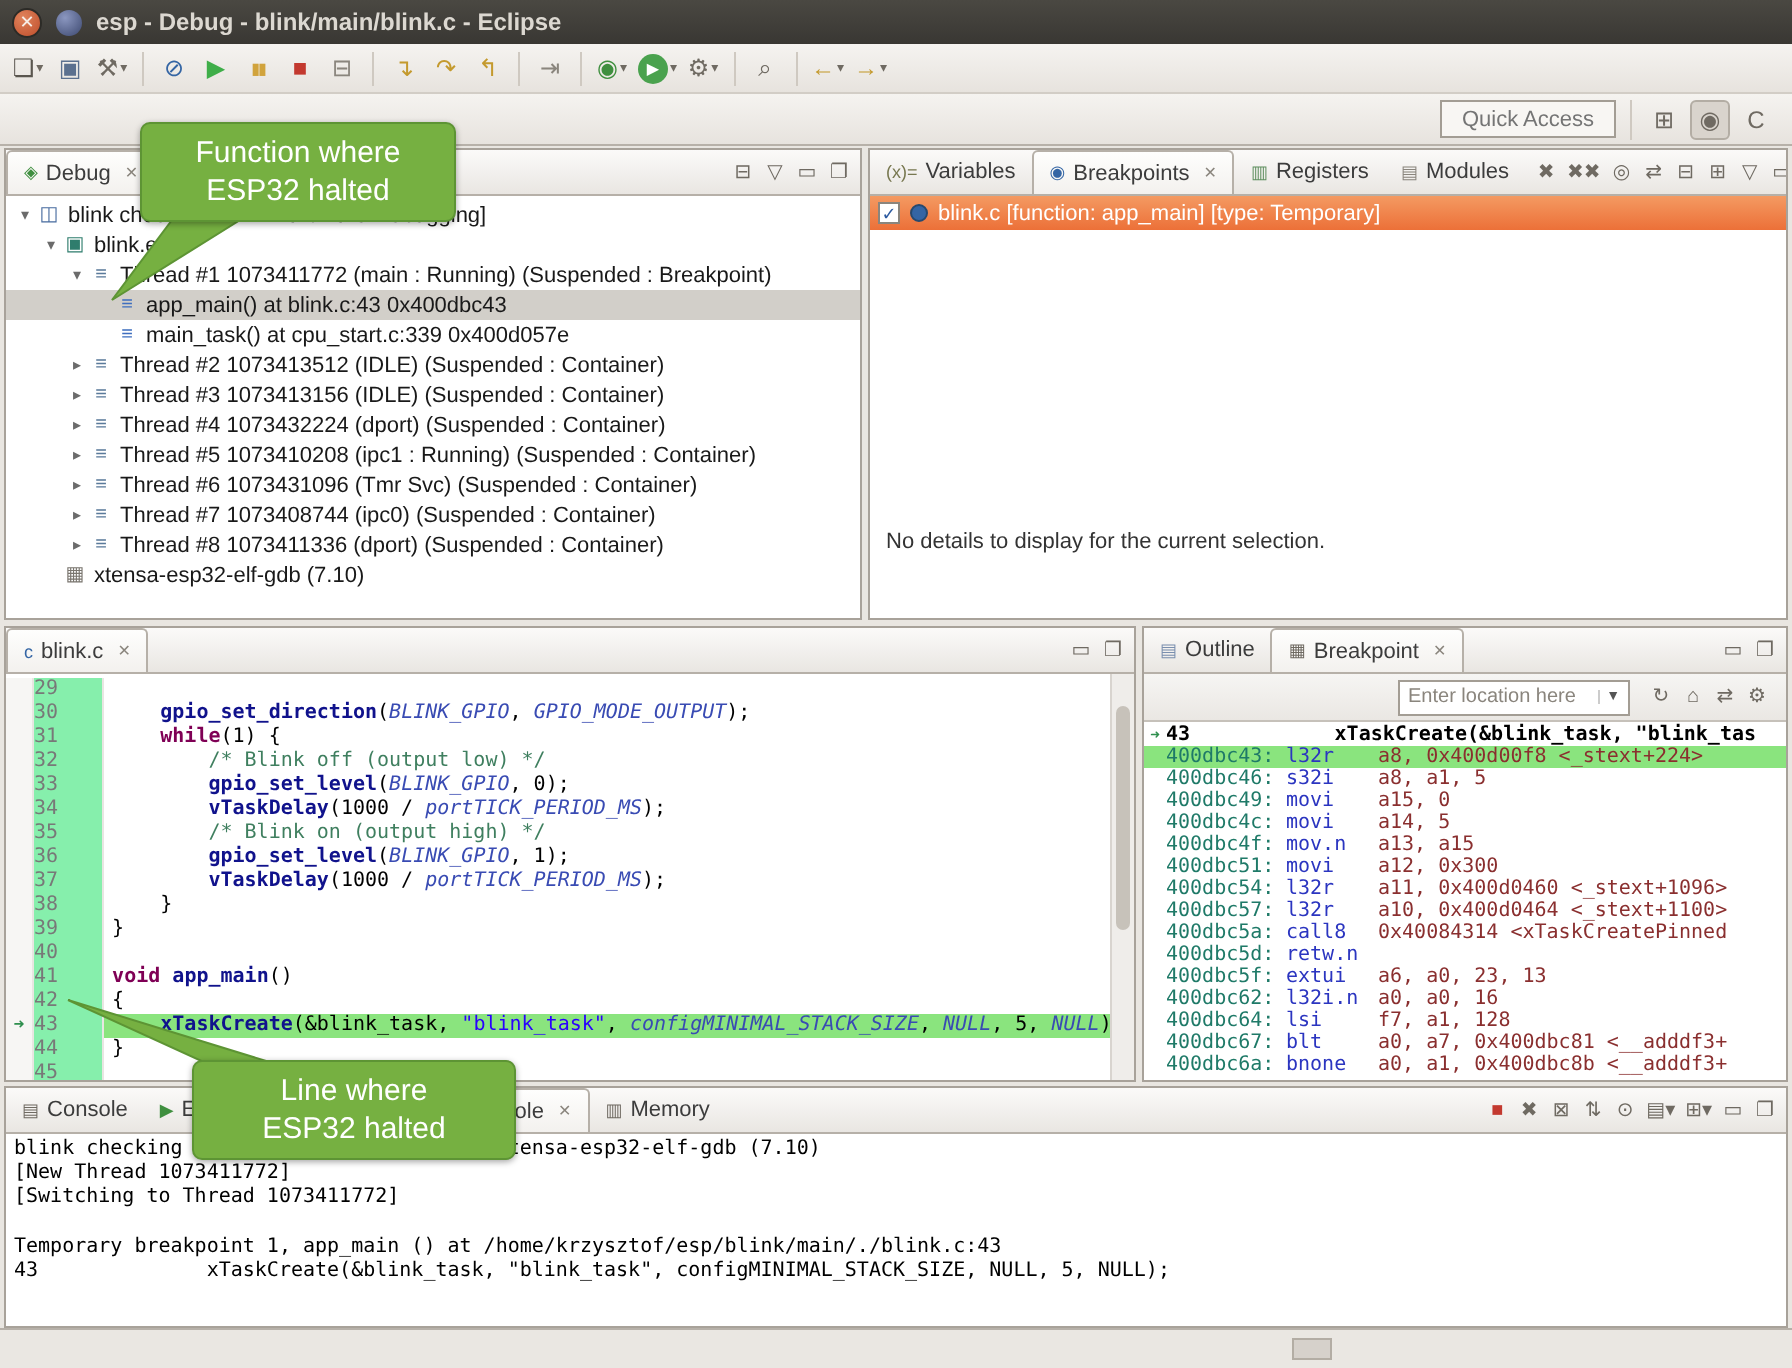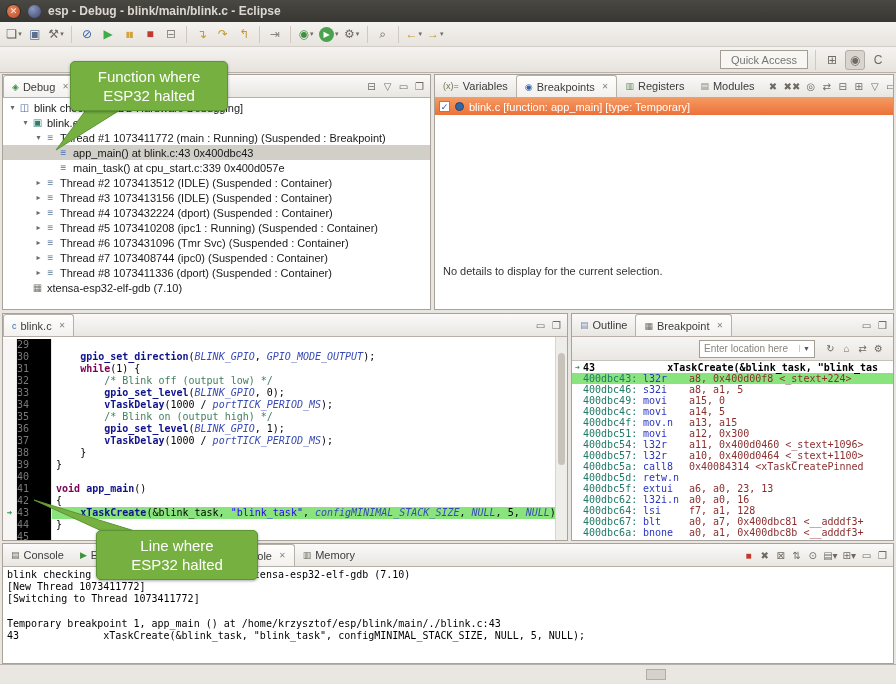--- a/index.html
+++ b/index.html
@@ -59,21 +59,21 @@
   .chk{width:11px;height:11px;background:#fff;border:1px solid #8a857d;font-size:9px;line-height:10px;
     text-align:center;color:#2c5aa0;flex:0 0 11px;}
   .bp-dot{width:9px;height:9px;border-radius:50%;background:#3465a4;border:1px solid #26496f;flex:0 0 9px;}
   .bp-empty{font-size:11px;color:#333;padding-left:8px;margin-top:150px;}
 
   
   .edbody{flex:1;display:flex;overflow:hidden;font-family:"DejaVu Sans Mono",monospace;font-size:10px;line-height:12px;}
   .codecol{flex:1;overflow:hidden;padding-top:2px;}
   .cline{display:flex;height:12px;}
   .ruler{flex:0 0 14px;background:#f7f6f4;border-right:1px solid #e8e6e2;text-align:center;font-size:9px;line-height:12px;}
-  .lnum{flex:0 0 28px;color:#787878;text-align:left;padding-right:22px;background:#000000;border-right:1px solid #e8e6e2;}
+  .lnum{flex:0 0 28px;color:#787878;text-align:left;padding-right:22px;background:#86efac;border-right:1px solid #e8e6e2;}
   .ctext{flex:1;white-space:pre;padding-left:4px;}
   .cline.cur .ctext{background:#8ae47e;}
   .tk-p{color:#000;}
   .tk-c{color:#3f7f5f;}
   .tk-k{color:#7f0055;font-weight:bold;}
   .tk-s{color:#2a00ff;}
   .tk-m{color:#394bb3;font-style:italic;}
   .tk-f{color:#10128c;font-weight:bold;}
   .vscroll{flex:0 0 12px;background:#efedea;border-left:1px solid #d8d4cf;position:relative;}
   .vthumb{position:absolute;left:2px;right:2px;top:8%;height:55%;background:#c7c2ba;border-radius:5px;}

